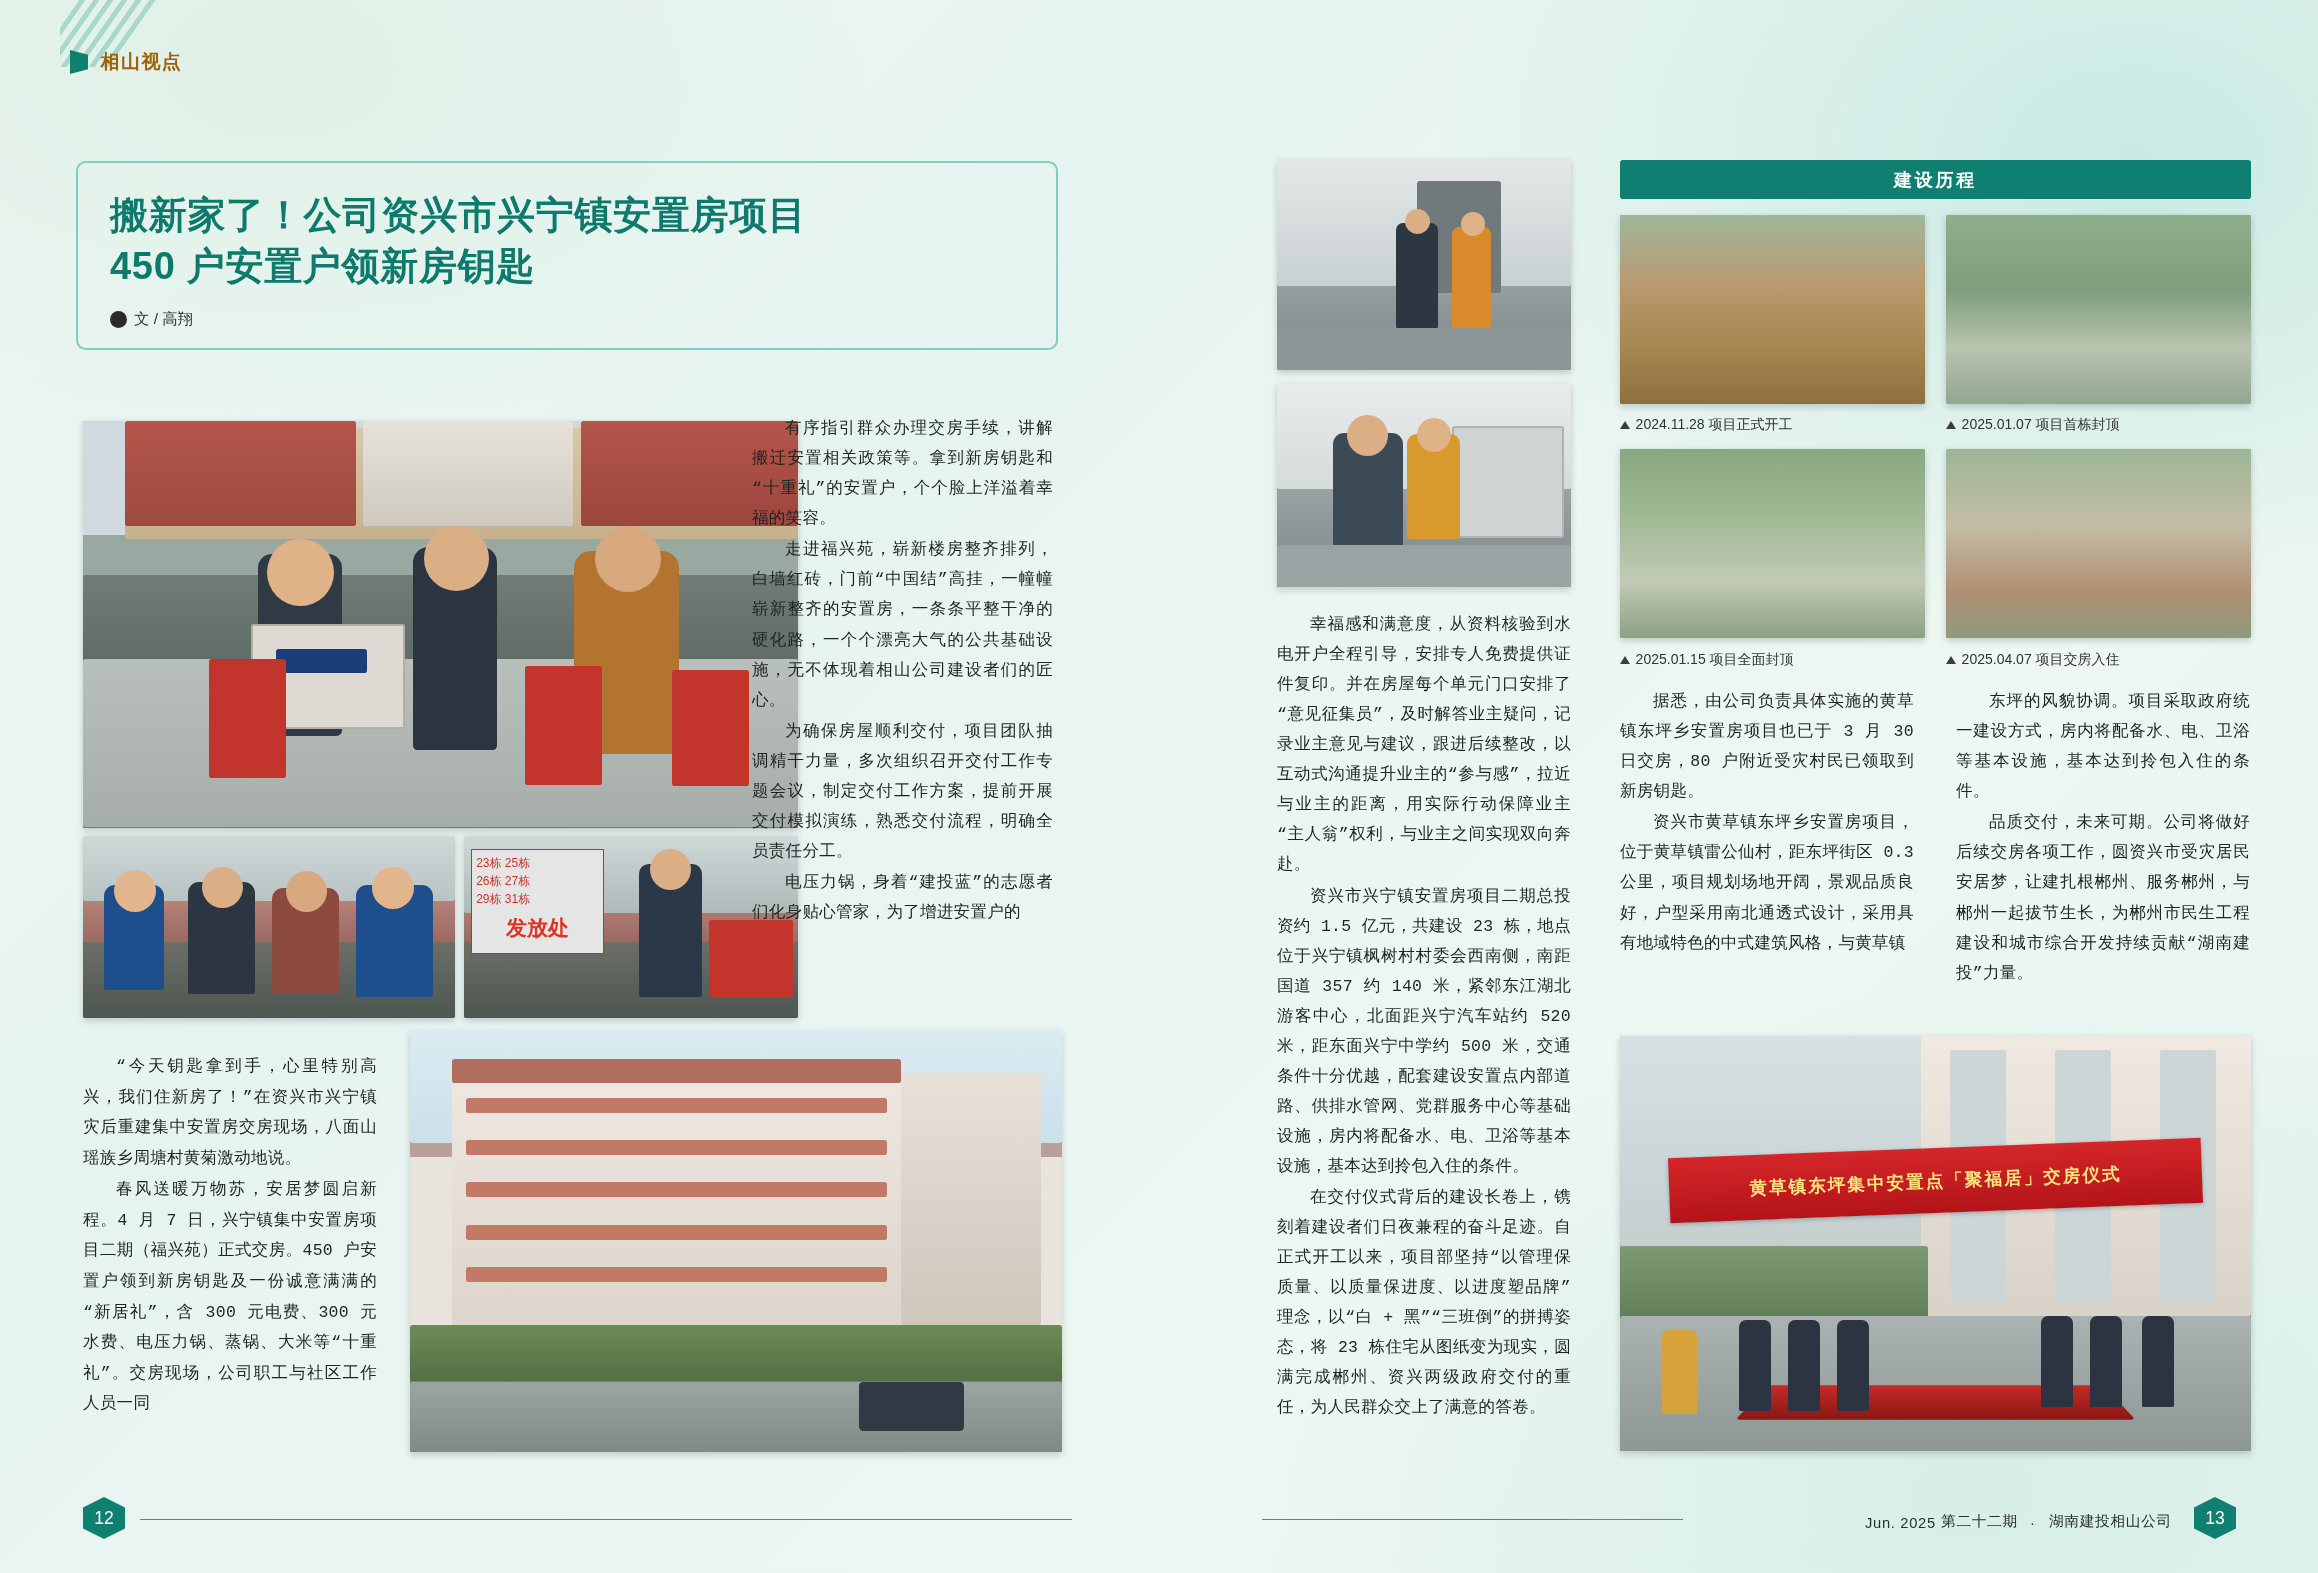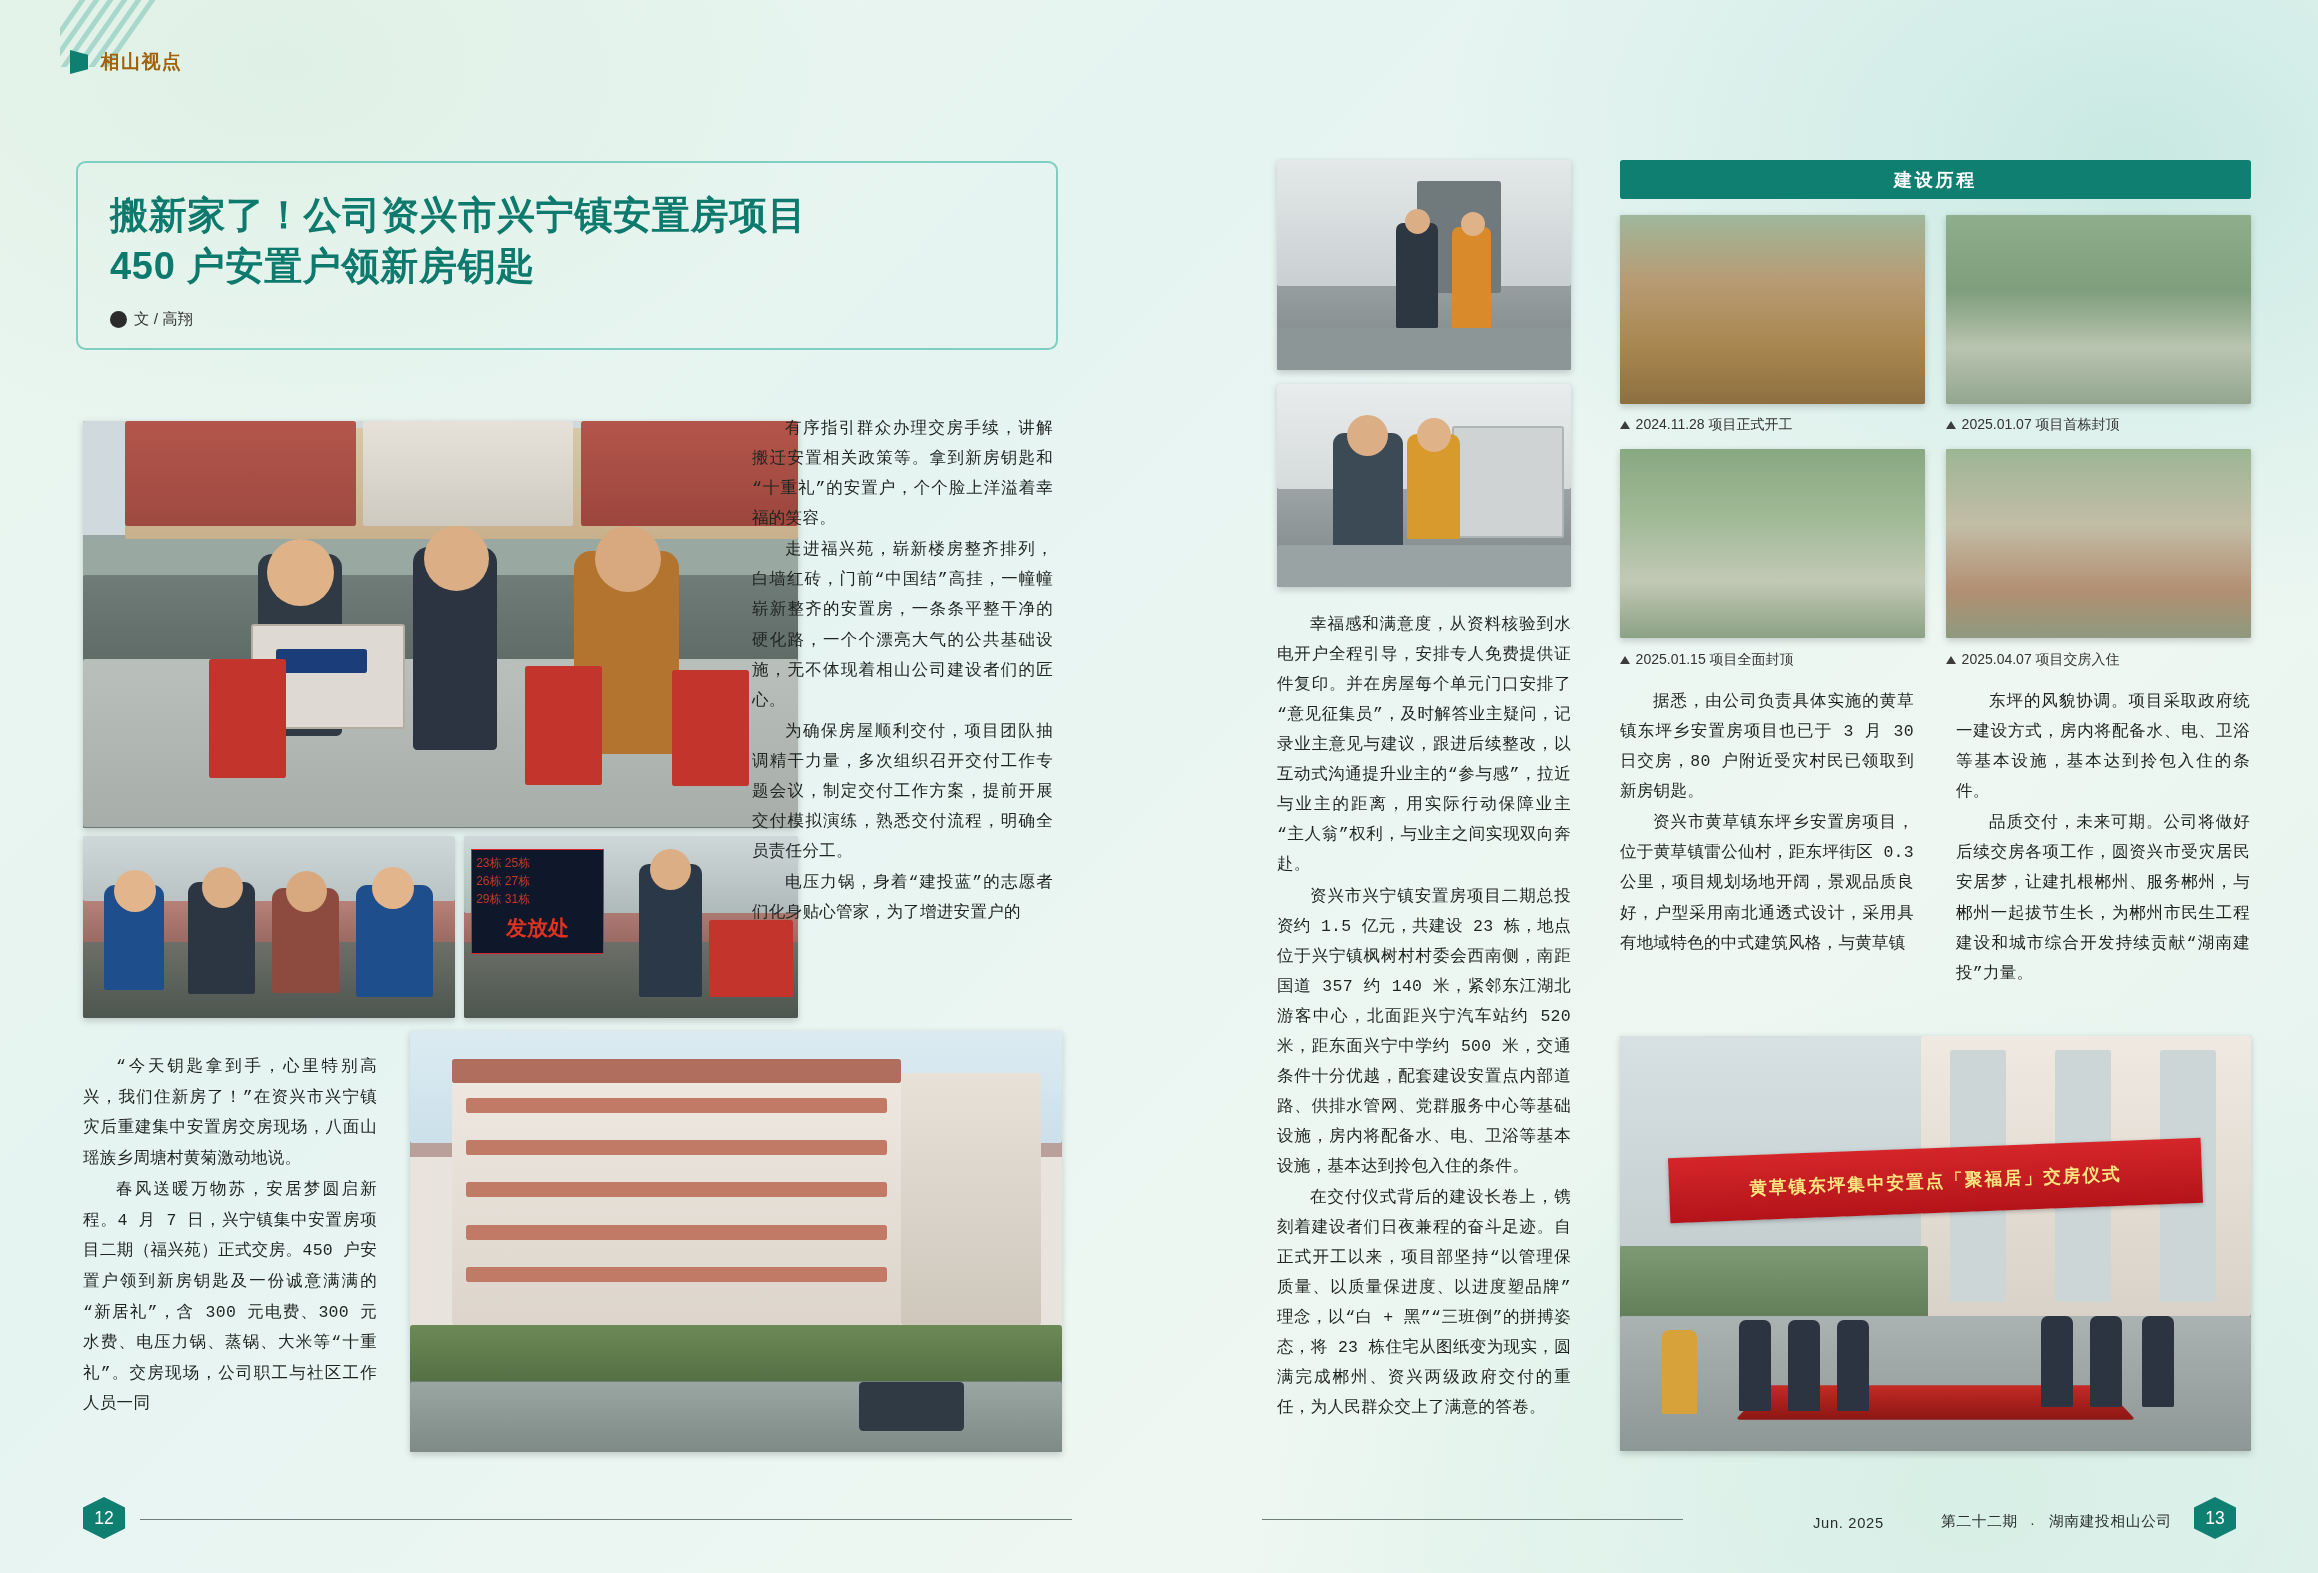--- a/index.html
+++ b/index.html
@@ -139,21 +139,21 @@
   }
   .red-carpet {
     position: absolute; left: 133px; bottom: 19.6px; width: 365px; height: 60px;
     background: linear-gradient(180deg,#c62b26,#8d1714); border-radius: 4.2px;
     transform: perspective(280px) rotateX(55deg);
   }
 
   
   .sign {
     position: absolute; left: 7px; top: 12.6px; width: 133px; height: 105px;
-    background: #0f172a; border: 1.4px solid #d23; font-size: 12px; color: #c0392b;
+    background: #e5e5e5; border: 1.4px solid #d23; font-size: 12px; color: #c0392b;
     padding: 4.2px; line-height: 1.5;
   }
   .sign .big { color: #d32; font-size: 21px; font-weight: bold; text-align: center; margin-top: 4.2px;}
 
   
   .footer-line {
     position: absolute; bottom: 53px; height: 1.4px; background: #6d7d79;
   }
   .pagenum {
     position: absolute; bottom: 34px; width: 42px; height: 42px;
@@ -370,16 +370,16 @@
     <div class="fig" style="left:522px;top:280px;width:32px;height:91px;background:#2b3440;border-radius:7px 7px 1.4px 1.4px;"></div>
   </div>
 
   <div class="footer-line" style="left:140px; width:932px;"></div>
   <div class="footer-line" style="left:1262px; width:421px;"></div>
   <div class="pagenum" style="left:83px;">12</div>
   <div class="pagenum" style="right:83px;">13</div>
   <div class="footer-text" style="right:301px;">第二十二期</div>
   <div class="vsep" style="right:284px;">·</div>
   <div class="footer-text" style="right:147px;">湖南建投相山公司</div>
-  <div class="footer-text" style="left:1813px;">Jun. 2025</div>
+  <div class="footer-text" style="left:1865px;">Jun. 2025</div>
 
 </div>
 
 
 </body></html>

